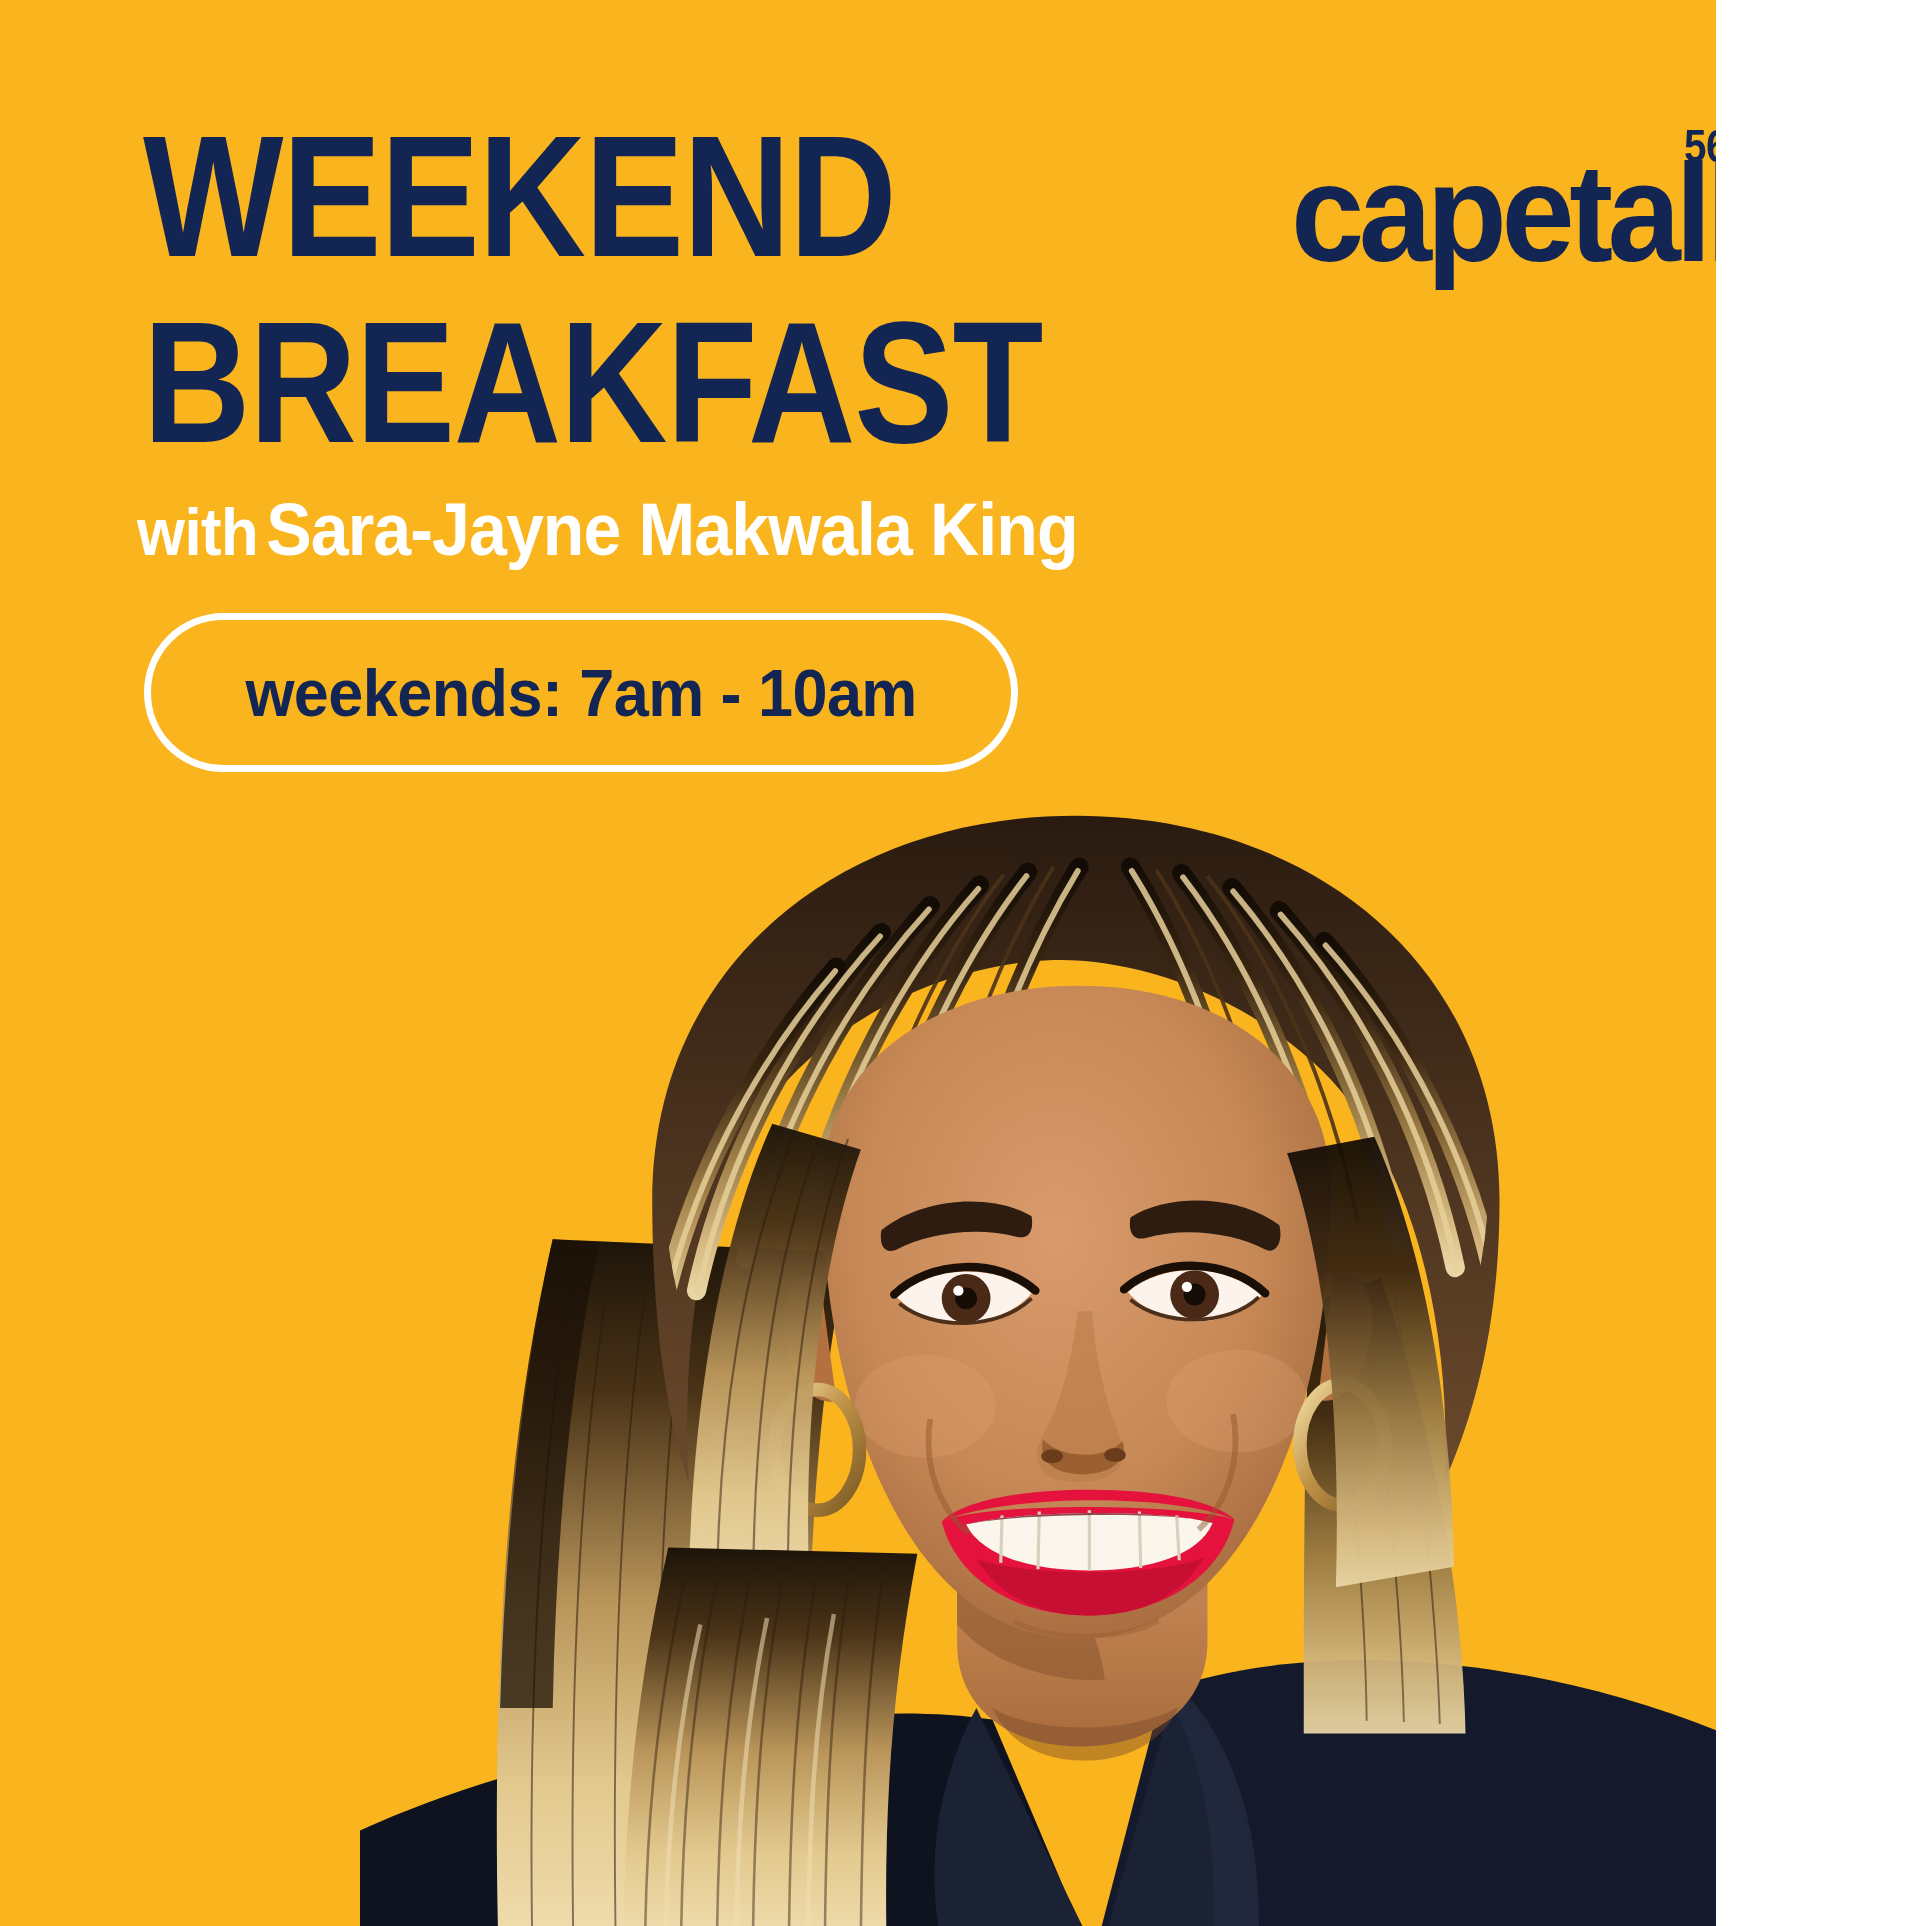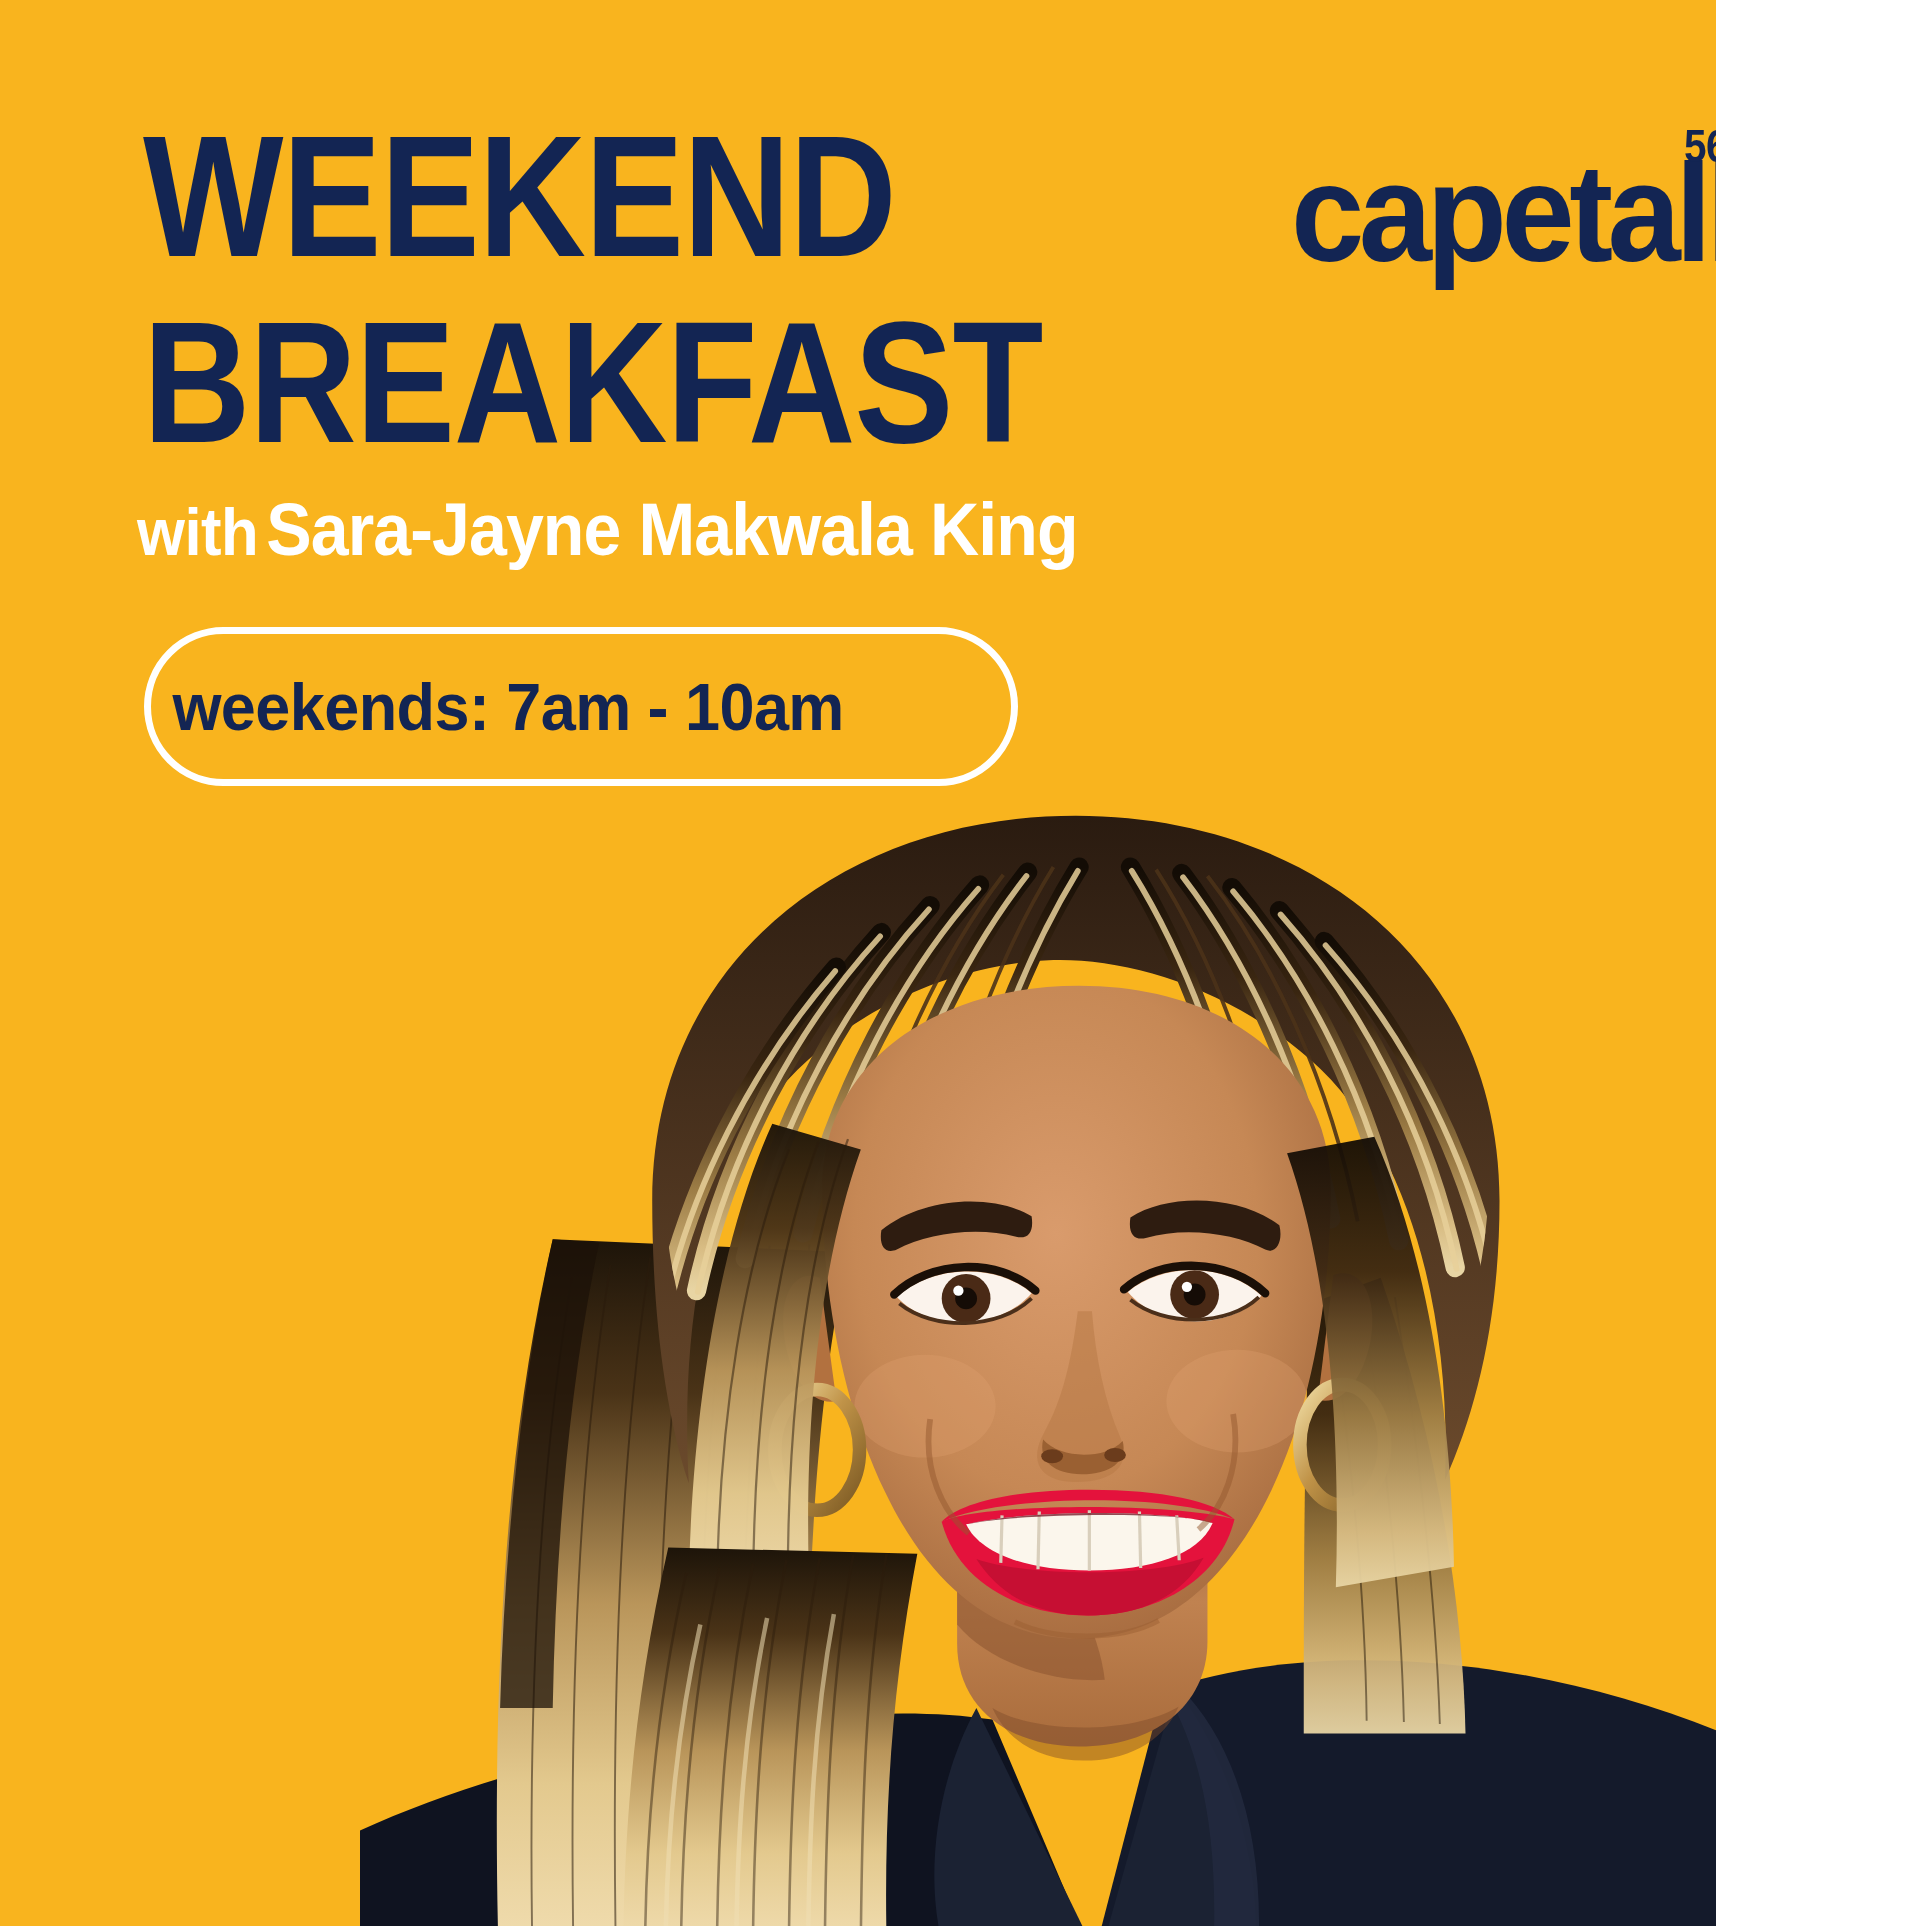--- a/index.html
+++ b/index.html
@@ -44,21 +44,21 @@
     font-size:74px;font-weight:700;letter-spacing:-1px;margin-left:9px;
   }
 
   
   .pill{
     position:absolute;
     left:144px; top:613px;
     width:874px; height:159px;
     border:7.7px solid #FFFFFF;
     border-radius:80px;
-    display:flex;align-items:center;justify-content:flex-start;margin-top:14px;
+    display:flex;align-items:center;justify-content:center;
   }
   .pill-text{
     color:#132553;
     font-size:67px;
     font-weight:700;
     letter-spacing:-0.6px;
     white-space:nowrap;
     transform:scaleX(0.94);
   }
 

